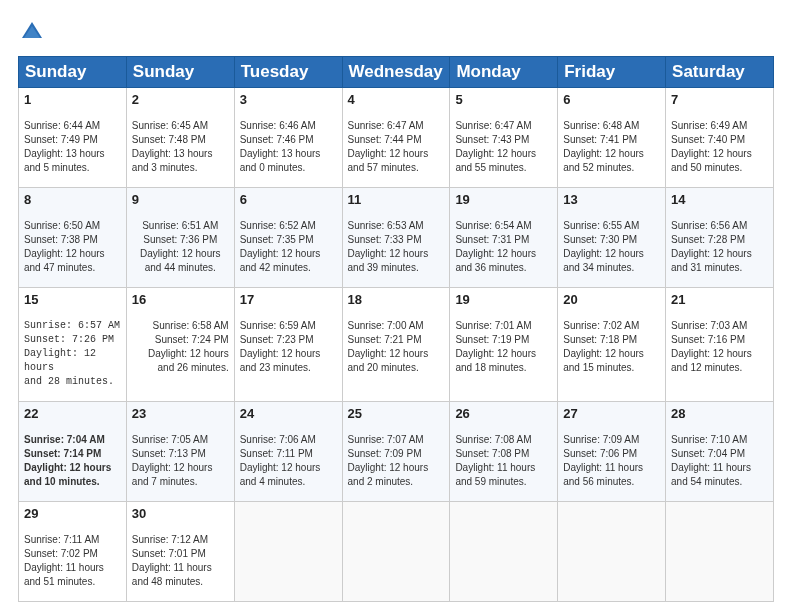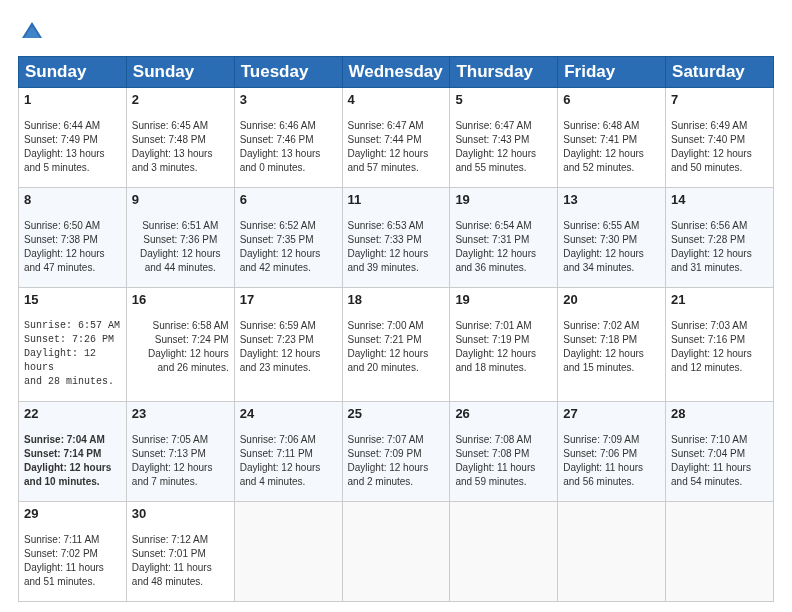--- a/index.html
+++ b/index.html
@@ -125,21 +125,21 @@
     </div>
   </div>
 
   <table class="calendar">
     <thead>
       <tr>
       <th>Sunday</th>
           <th>Sunday</th>
           <th>Tuesday</th>
           <th>Wednesday</th>
-          <th>Thursday</th>
+          <th>Monday</th>
           <th>Friday</th>
           <th>Saturday</th>
         </tr>
     </thead>
     <tbody id="calendar-body">
     <tr>
           <td>
             <span class="day-num">1</span>
             <div class="day-info" style="white-space: pre-line;">Sunrise: 6:44 AM
 Sunset: 7:49 PM

